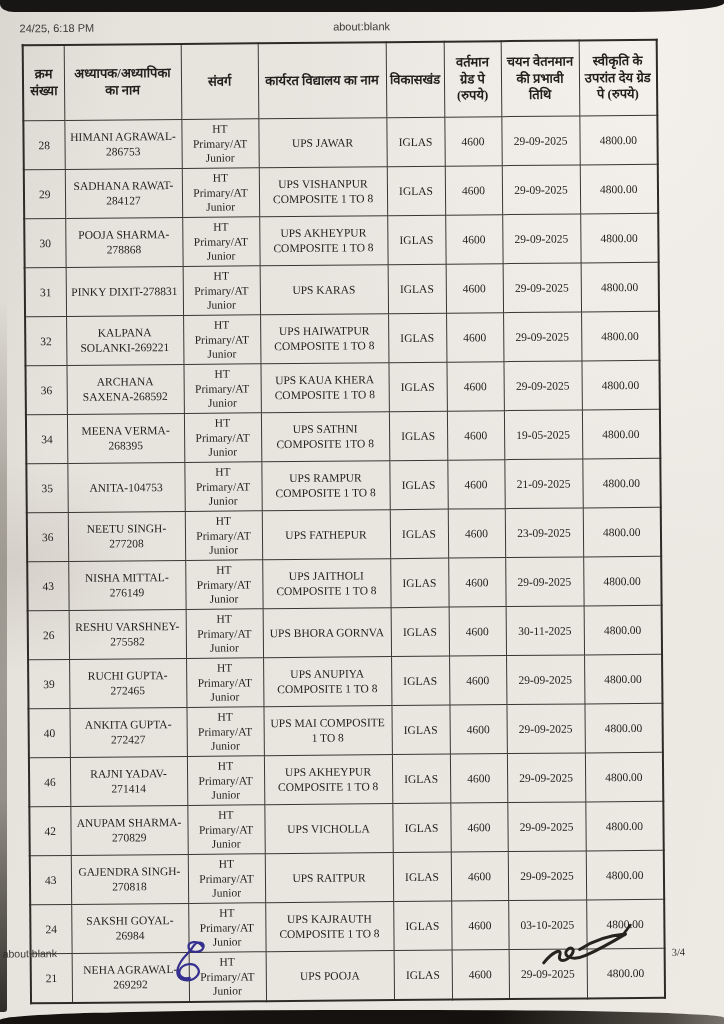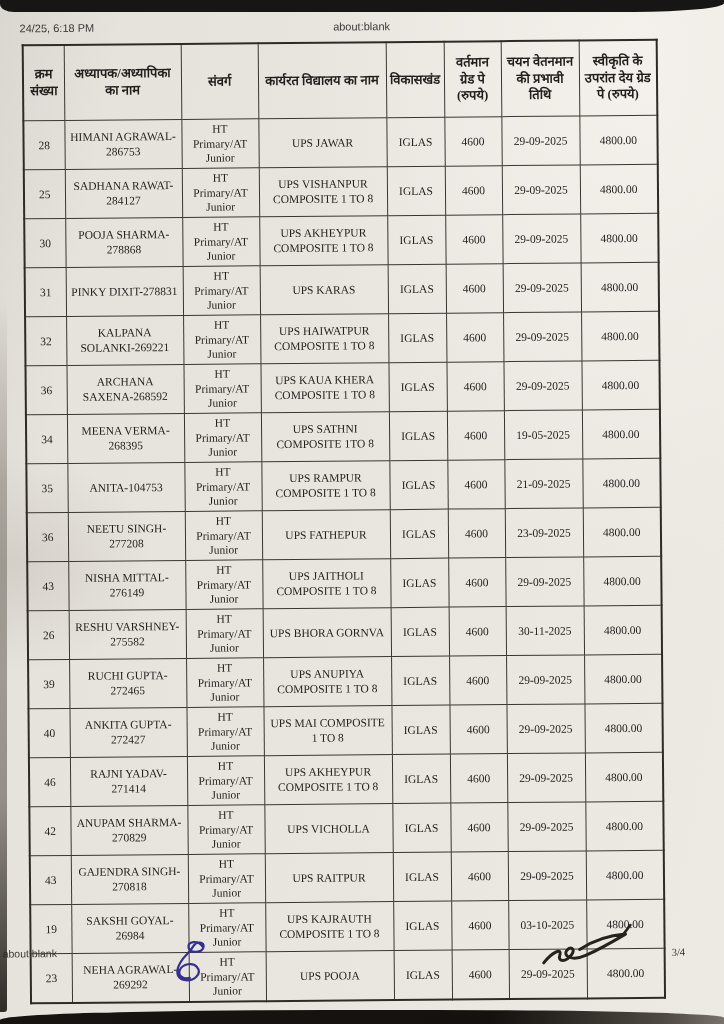--- a/index.html
+++ b/index.html
@@ -115,21 +115,21 @@
     <td>HT
 Primary/AT
 Junior</td>
     <td>UPS JAWAR</td>
     <td>IGLAS</td>
     <td>4600</td>
     <td>29-09-2025</td>
     <td>4800.00</td>
   </tr>
           <tr>
-    <td>25</td>
+    <td>29</td>
     <td>SADHANA RAWAT-
 284127</td>
     <td>HT
 Primary/AT
 Junior</td>
     <td>UPS VISHANPUR
 COMPOSITE 1 TO 8</td>
     <td>IGLAS</td>
     <td>4600</td>
     <td>29-09-2025</td>
@@ -318,35 +318,35 @@
     <td>HT
 Primary/AT
 Junior</td>
     <td>UPS RAITPUR</td>
     <td>IGLAS</td>
     <td>4600</td>
     <td>29-09-2025</td>
     <td>4800.00</td>
   </tr>
           <tr>
-    <td>19</td>
+    <td>24</td>
     <td>SAKSHI GOYAL-
 26984</td>
     <td>HT
 Primary/AT
 Junior</td>
     <td>UPS KAJRAUTH
 COMPOSITE 1 TO 8</td>
     <td>IGLAS</td>
     <td>4600</td>
     <td>03-10-2025</td>
     <td>4800.00</td>
   </tr>
           <tr>
-    <td>23</td>
+    <td>21</td>
     <td>NEHA AGRAWAL-
 269292</td>
     <td>HT
 Primary/AT
 Junior</td>
     <td>UPS POOJA</td>
     <td>IGLAS</td>
     <td>4600</td>
     <td>29-09-2025</td>
     <td>4800.00</td>

